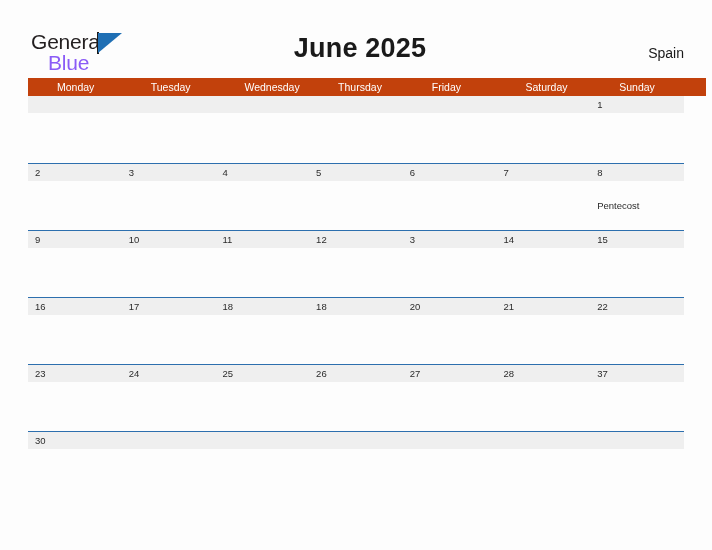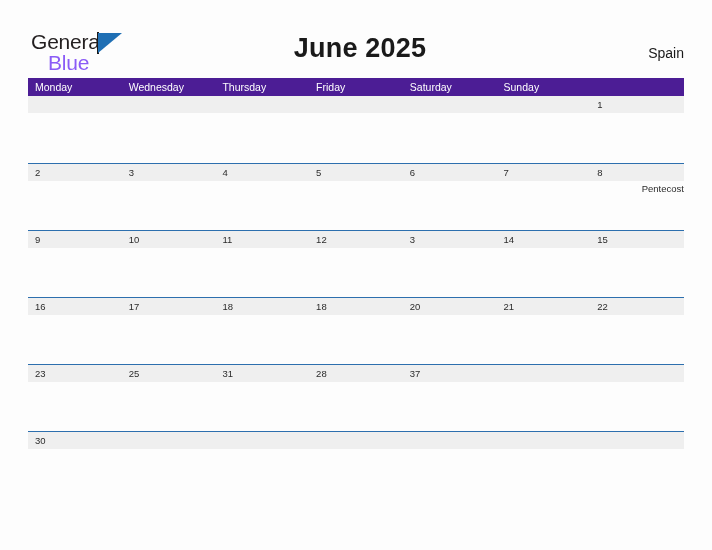--- a/index.html
+++ b/index.html
@@ -93,21 +93,22 @@
   .cal {
     position: absolute;
     left: 28px;
     top: 78px;
     width: 656px;
   }
   .dow-row {
     display: flex;
     width: 656px;
     height: 18px;
-    background: #4c1d95;
+    background: #c2410c;
+    padding-left: 22px;
   }
   .dow {
     flex: 0 0 93.71px;
     width: 93.71px;
     color: #ffffff;
     font-size: 10.5px;
     line-height: 18px;
     padding-left: 7px;
     box-sizing: border-box;
     white-space: nowrap;
@@ -155,23 +156,22 @@
     line-height: 17px;
     height: 17px;
     display: block;
   }
   .day.empty .daynum { visibility: hidden; }
   .event {
     font-size: 9.5px;
     color: #2b2b2b;
     line-height: 13px;
     display: block;
-    padding-top: 1px;
+    padding-top: 18px;
     white-space: nowrap;
-    text-align: right;
   }
 </style>
 </head>
 <body>
 
 <div class="page">
 
   <div class="header">
 
     <div class="logo">
@@ -181,20 +181,21 @@
       <span class="logo-blue">Blue</span>
     </div>
 
     <div class="title">June 2025</div>
     <div class="country">Spain</div>
   </div>
 
   <div class="cal">
     <div class="dow-row">
         <div class="dow">Monday</div>
+        <div class="dow">Tuesday</div>
         <div class="dow">Wednesday</div>
         <div class="dow">Thursday</div>
         <div class="dow">Friday</div>
         <div class="dow">Saturday</div>
         <div class="dow">Sunday</div>
       </div>
     <div id="weeks-container">
         <div class="week first">
           <div class="week-band"></div>
           <div class="days">
@@ -300,24 +301,30 @@
             </div>
           </div>
         </div>
         <div class="week">
           <div class="week-band"></div>
           <div class="days">
             <div class="day">
               <span class="daynum">23</span>
             </div>
             <div class="day">
+              <span class="daynum">24</span>
+            </div>
+            <div class="day">
               <span class="daynum">25</span>
             </div>
             <div class="day">
-              <span class="daynum">31</span>
+              <span class="daynum">26</span>
+            </div>
+            <div class="day">
+              <span class="daynum">27</span>
             </div>
             <div class="day">
               <span class="daynum">28</span>
             </div>
             <div class="day">
               <span class="daynum">37</span>
             </div>
           </div>
         </div>
         <div class="week last">

